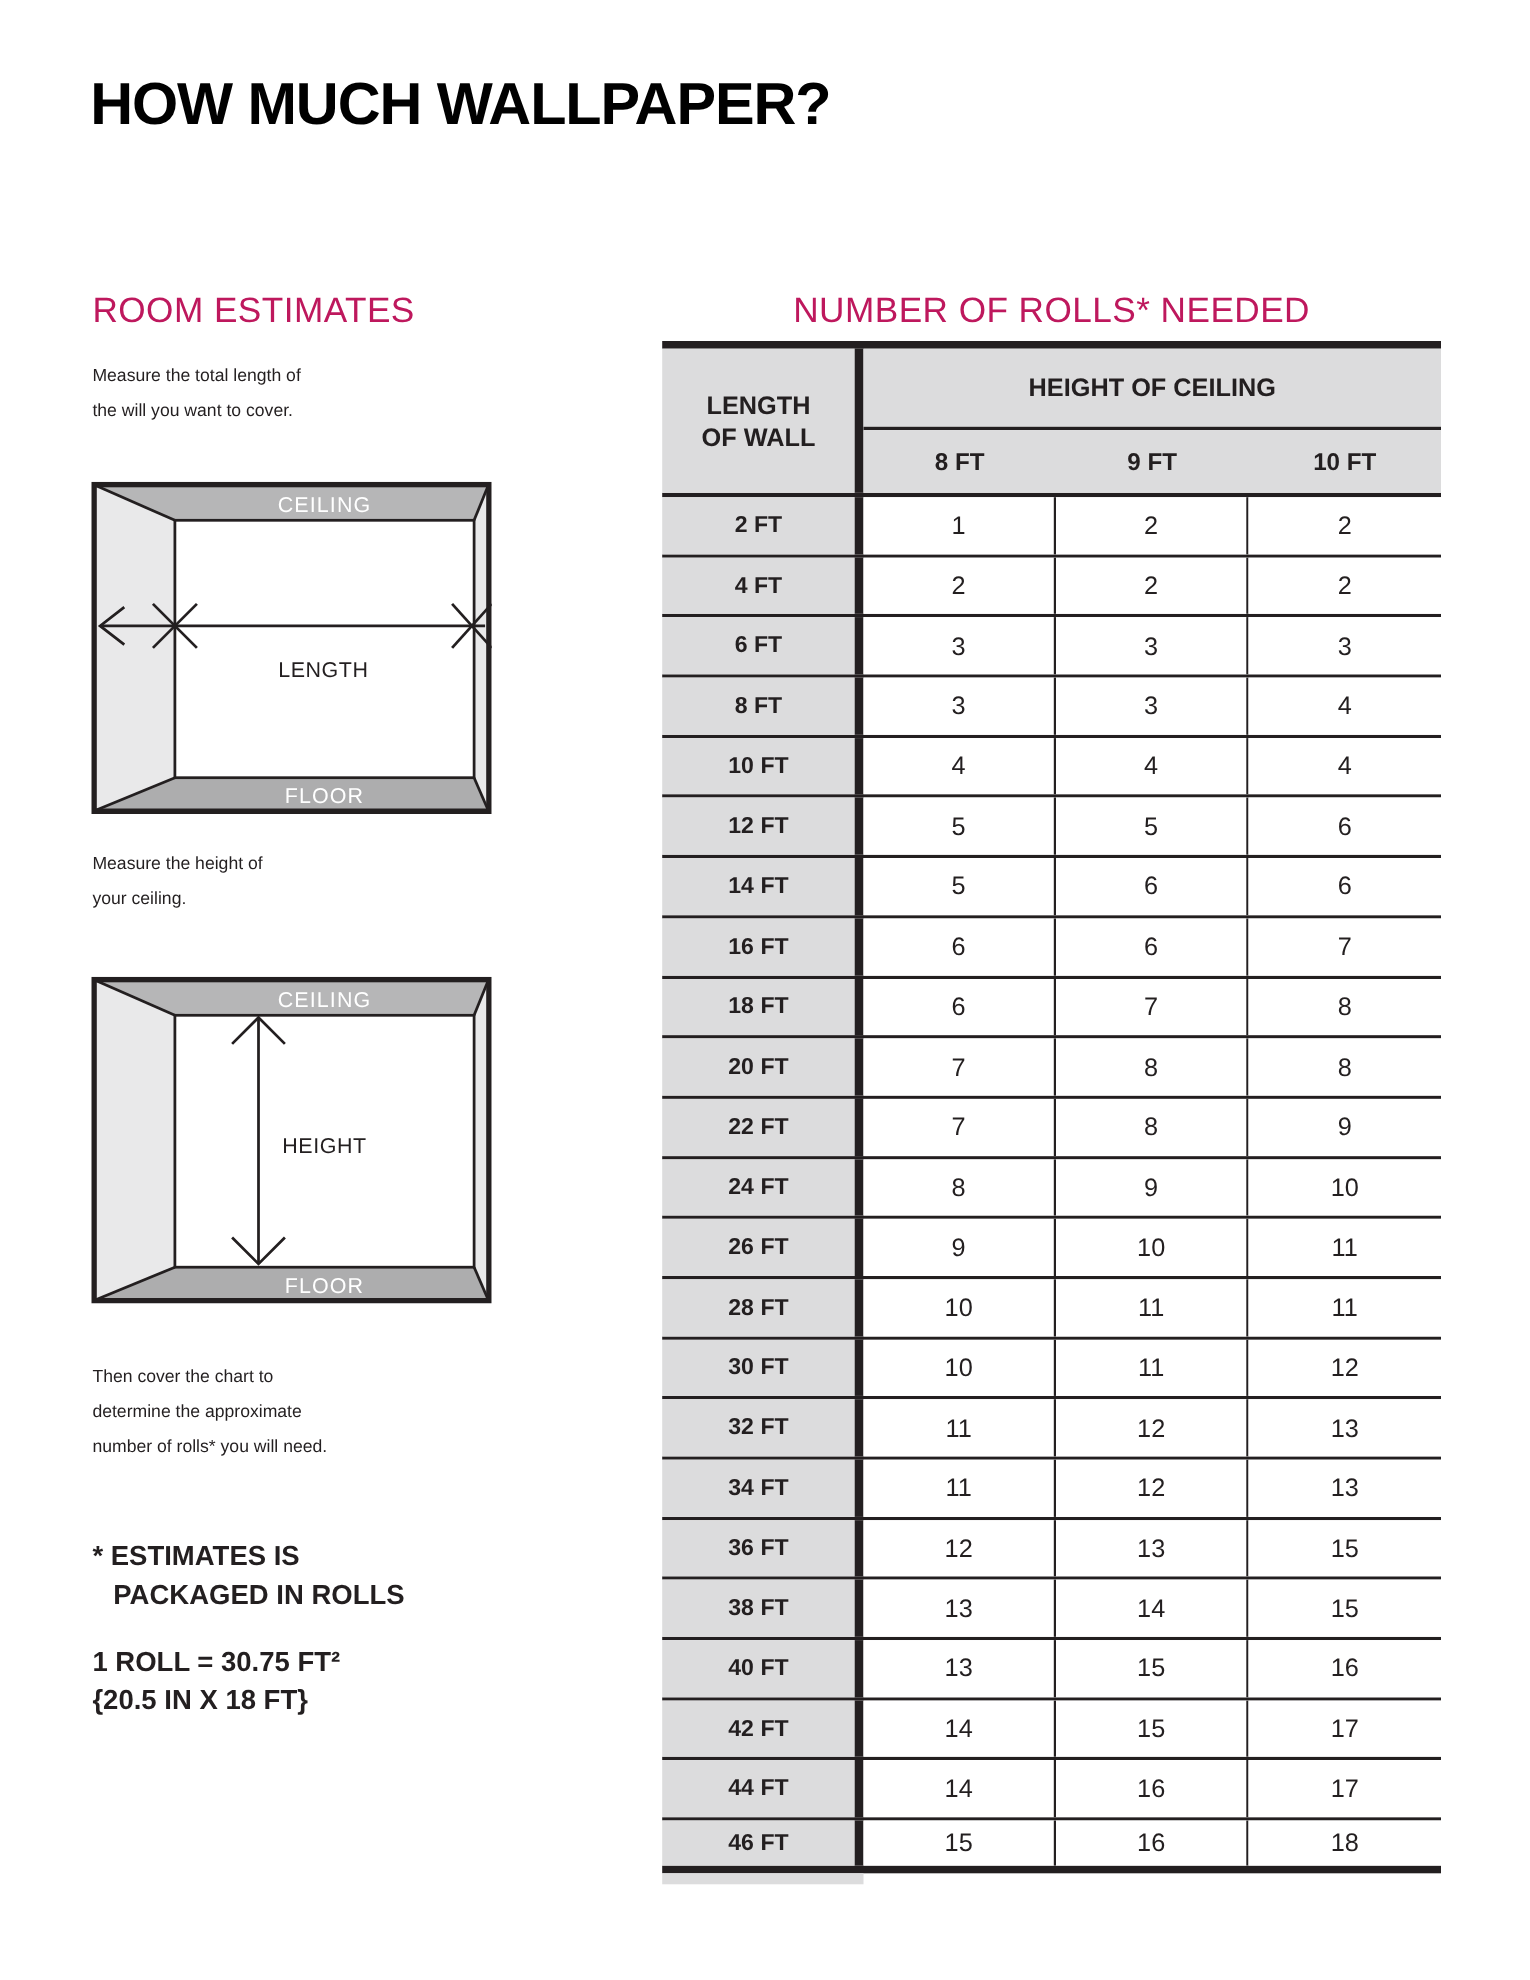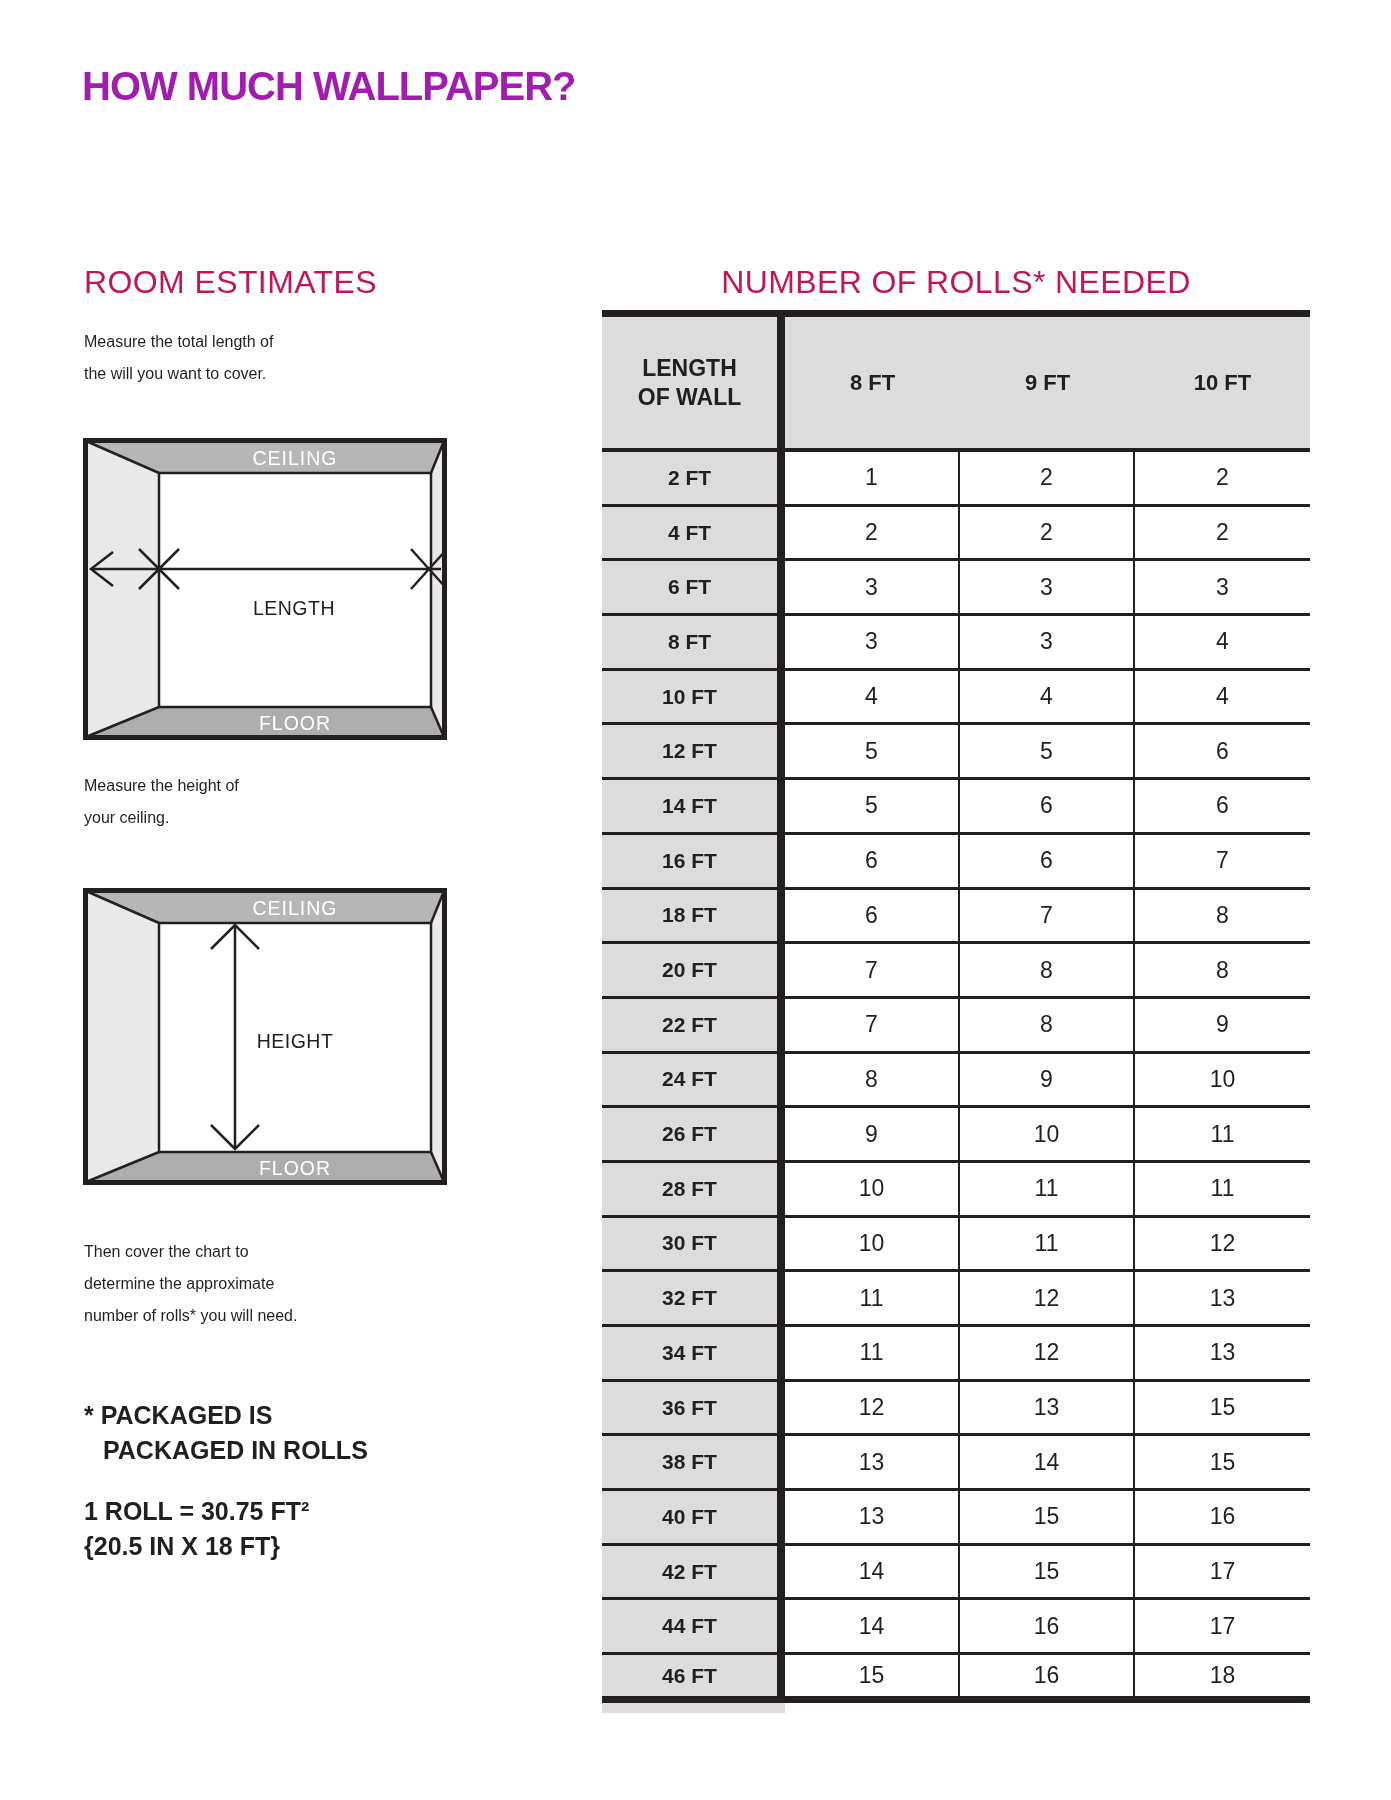--- a/index.html
+++ b/index.html
@@ -4,22 +4,22 @@
 <style>
   html,body{margin:0;padding:0;}
   body{
     width:1391px;height:1800px;position:relative;background:#ffffff;
     font-family:"Liberation Sans", sans-serif;color:#231f20;overflow:hidden;
   }
   .abs{position:absolute;}
 
   
   .page-title{
-    left:82px;top:64px;font-size:40px;font-weight:bold;letter-spacing:-1px;
-    color:#a21caf;white-space:nowrap;
+    left:82px;top:64px;font-size:54px;font-weight:bold;letter-spacing:-1px;
+    color:#000000;white-space:nowrap;
   }
   .section-heading{
     top:264px;font-size:32px;font-weight:normal;letter-spacing:.4px;color:#be185d;
     white-space:nowrap;
   }
   .room-estimates{left:84px;}
   .rolls-heading{left:602px;width:708px;text-align:center;}
   .para{left:84px;font-size:16px;line-height:32px;color:#231f20;}
   .para div{white-space:nowrap;}
   .para1{top:326px;}
@@ -137,41 +137,42 @@
   <rect x="2.5" y="2.5" width="359" height="292" fill="none" stroke="#231f20" stroke-width="5"></rect>
 </svg>
 
 <div class="abs para para3">
   <div>Then cover the chart to</div>
   <div>determine the approximate</div>
   <div>number of rolls* you will need.</div>
 </div>
 
 <div class="abs note">
-  <div>* PACKAGED IS</div>
+  <div>* ESTIMATES IS</div>
   <div class="indent">PACKAGED IN ROLLS</div>
 </div>
 
 <div class="abs rollsize">
   <div>1 ROLL = 30.75 FT²</div>
   <div>{20.5 IN X 18 FT}</div>
 </div>
 
 <div class="abs section-heading rolls-heading">NUMBER OF ROLLS* NEEDED</div>
 
 <div class="abs rolls-table">
   <div class="hbar"></div>
 
   <div class="hdr-row">
     <div class="cell-rowgroup">
       <div>LENGTH</div>
       <div>OF WALL</div>
     </div>
     <div class="vbar"></div>
     <div class="hdr-right">
+      <div class="cell-colgroup">HEIGHT OF CEILING</div>
       <div class="subhdr">
         <div class="cell-colhdr">8 FT</div>
         <div class="cell-colhdr">9 FT</div>
         <div class="cell-colhdr">10 FT</div>
       </div>
     </div>
   </div>
 
   <div class="hdr-sep"></div>
 

